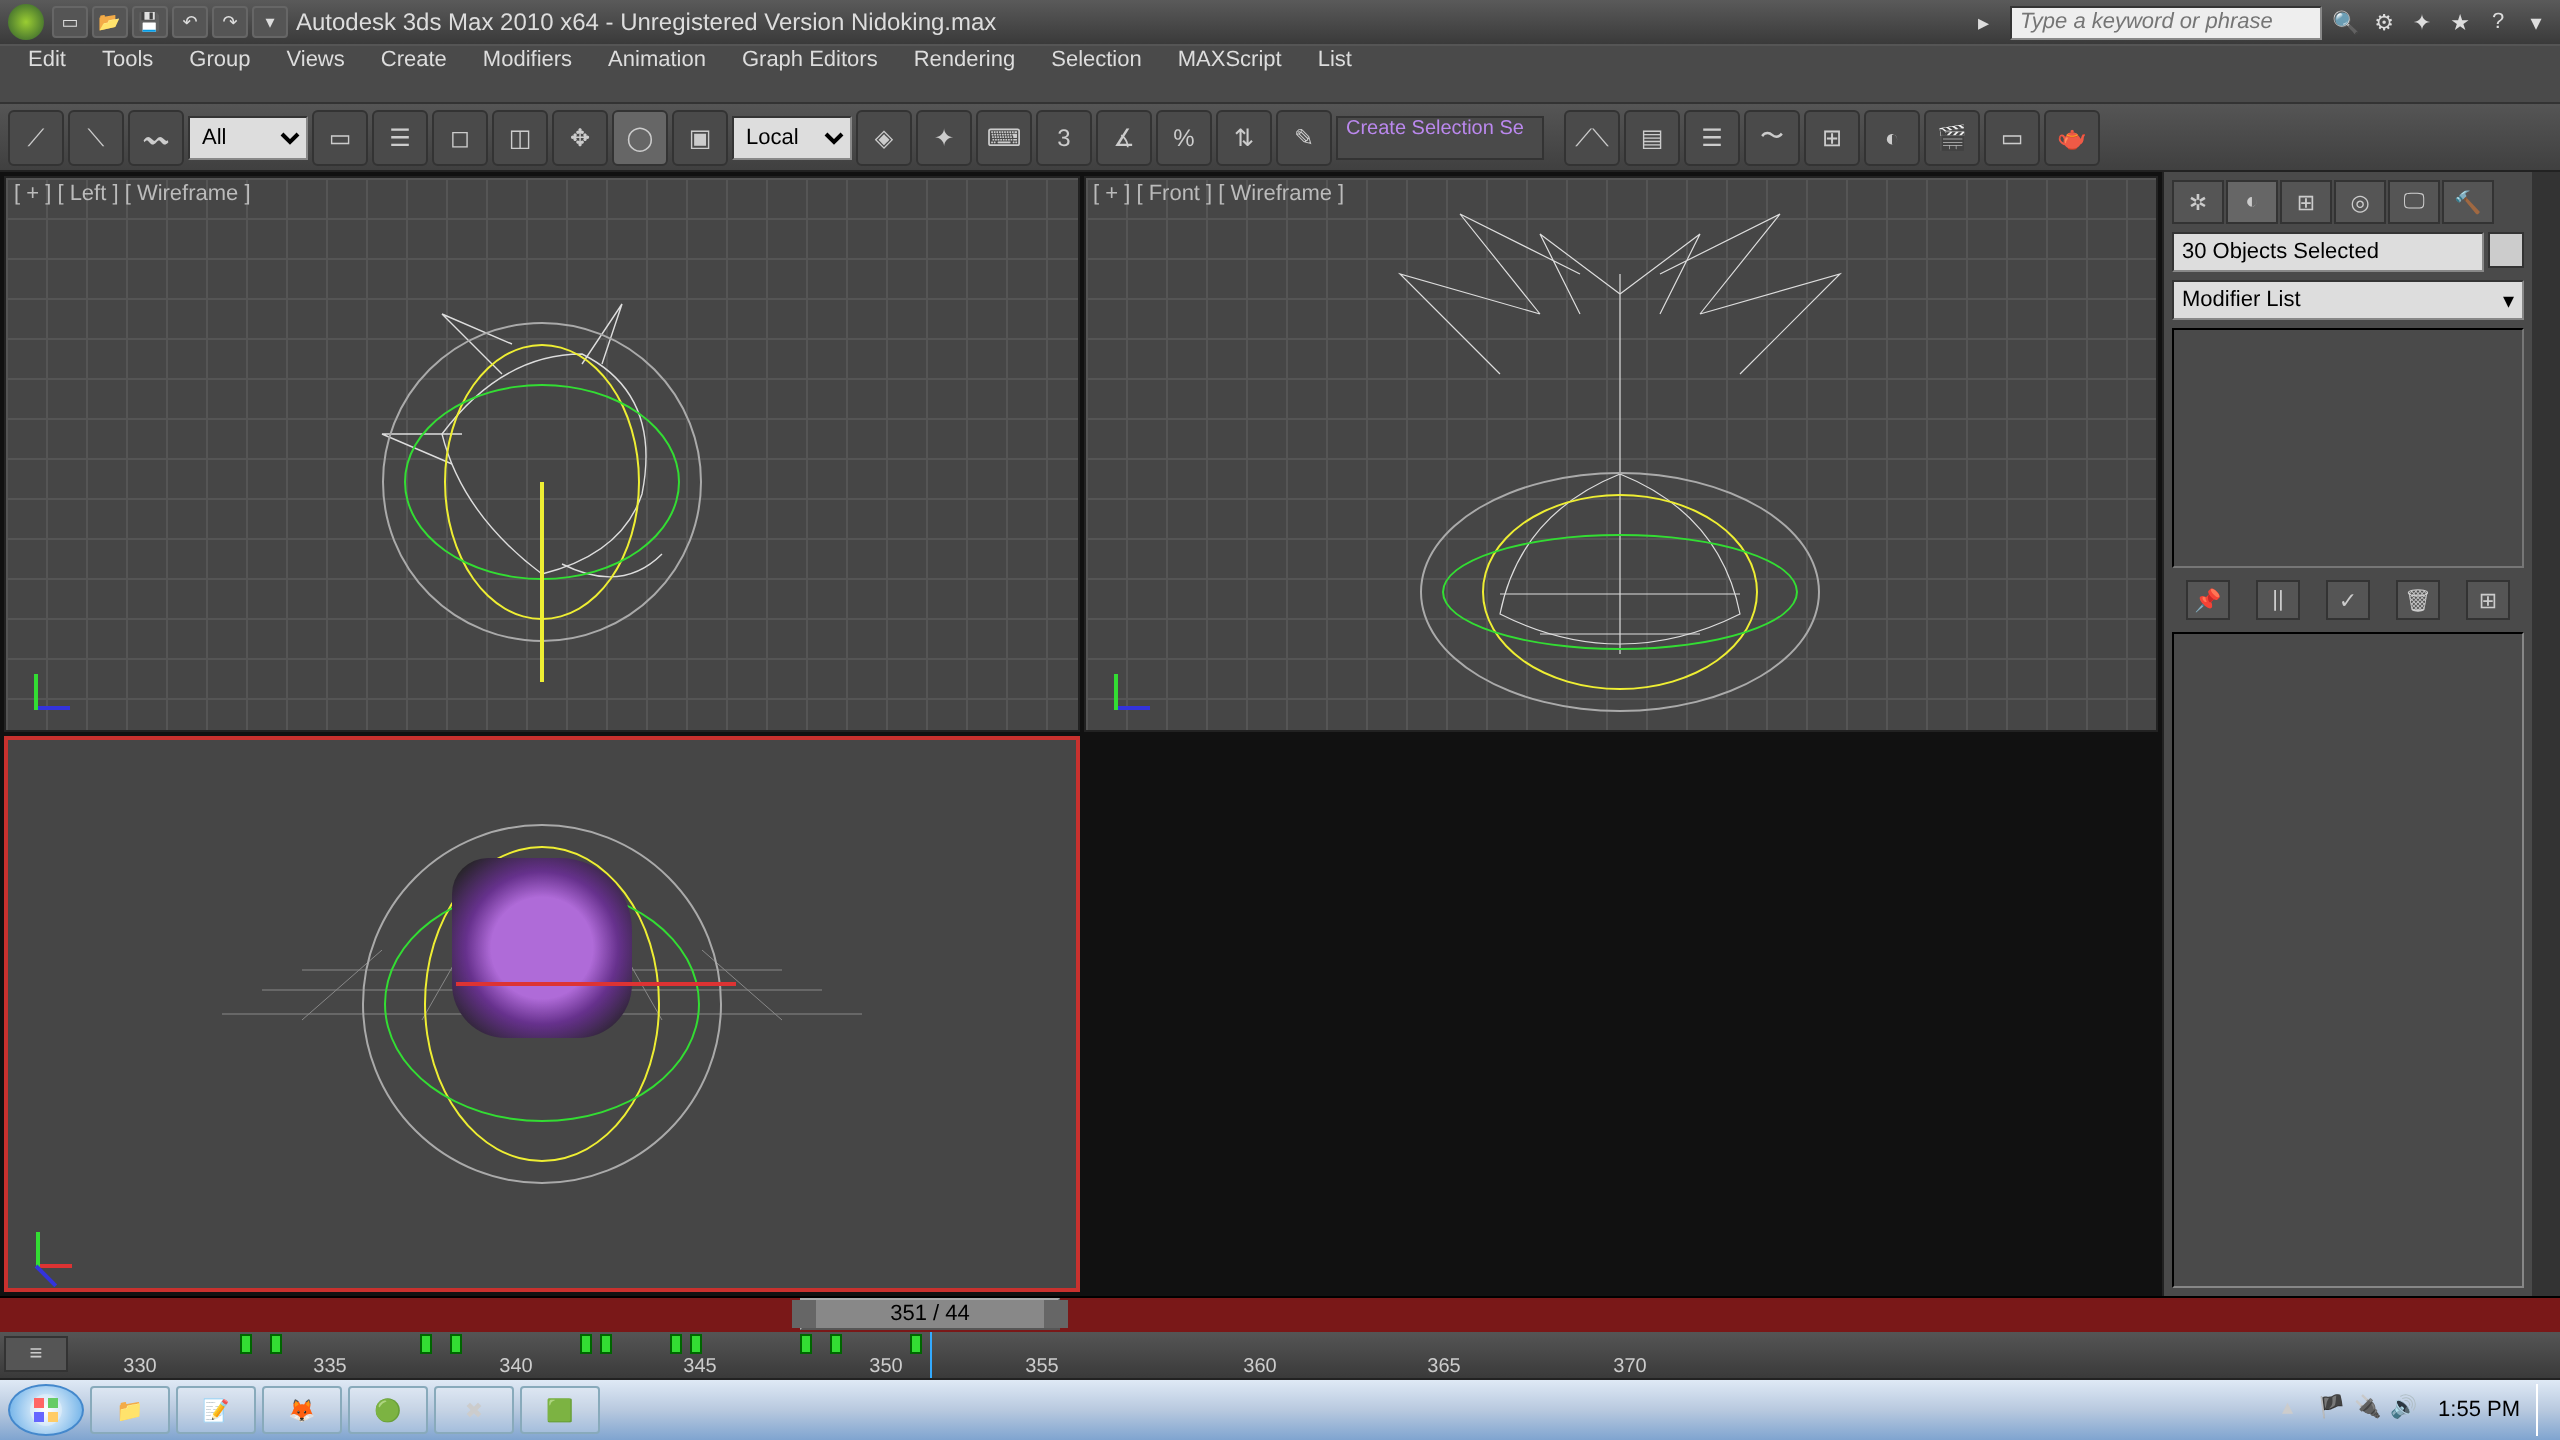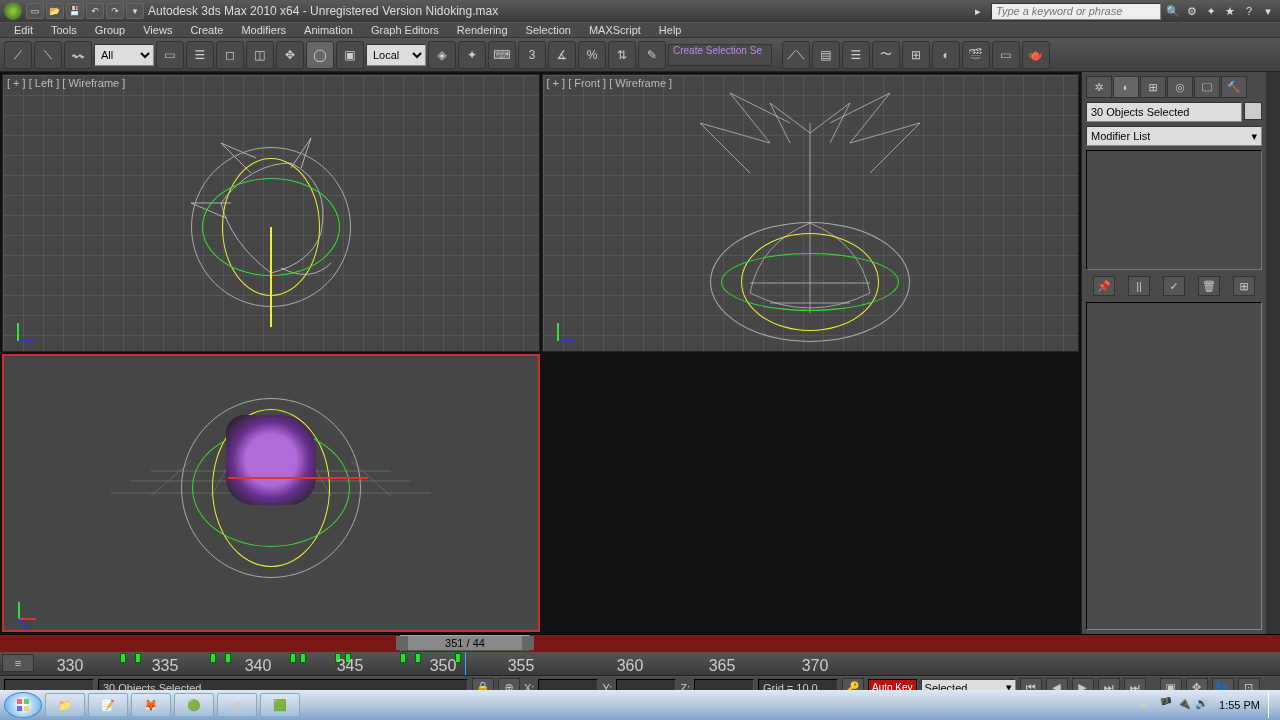--- a/index.html
+++ b/index.html
@@ -4,26 +4,26 @@
 <style>
 * { margin: 0; padding: 0; box-sizing: border-box; font-family: "Segoe UI", Tahoma, sans-serif; font-size: 11px; }
 body { background: #444; color: #ccc; overflow: hidden; width: 1280px; height: 720px; position: relative; }
 
 
 .titlebar { height: 22px; background: linear-gradient(#5a5a5a,#3a3a3a); display: flex; align-items: center; padding: 0 4px; gap: 4px; }
 .app-icon { width: 18px; height: 18px; background: radial-gradient(circle,#9acd32,#2e5a2e); border-radius: 50%; }
 .qat { display: flex; gap: 2px; }
 .qat-btn { width: 18px; height: 16px; background: #555; border: 1px solid #666; border-radius: 2px; display:flex;align-items:center;justify-content:center;font-size:9px;color:#ddd; }
 .titlebar-text { flex: 1; text-align: left; color: #ddd; font-size: 12px; }
-.titlebar-search { width: 170px; height: 17px; background: #eee; border: 1px inset #888; font-style: italic; color: #888; padding: 0 4px; }
+.titlebar-search { width: 156px; height: 17px; background: #eee; border: 1px inset #888; font-style: italic; color: #888; padding: 0 4px; }
 .titlebar-icons { display: flex; gap: 3px; }
 .titlebar-icons .ti { width: 16px; height: 16px; display:flex;align-items:center;justify-content:center;color:#ddd; }
 
 
-.menubar { height: 16px; background: #4a4a4a; display: flex; align-items: flex-start; padding: 0 6px; gap: 2px; border-top:1px solid #555; border-bottom:1px solid #333;}
+.menubar { height: 30px; background: #4a4a4a; display: flex; align-items: flex-start; padding: 0 6px; gap: 2px; border-top:1px solid #555; border-bottom:1px solid #333;}
 .menu-item { padding: 1px 8px; color: #ddd; }
 
 
 .toolbar { height: 34px; background: linear-gradient(#555,#404040); display: flex; align-items: center; padding: 0 4px; gap: 2px; border-bottom:1px solid #222;}
 .tbtn { width: 28px; height: 28px; background: #4a4a4a; border: 1px solid #333; border-radius:3px; display:flex;align-items:center;justify-content:center;font-size:12px;color:#ccc; }
 .tsel { height: 22px; background: #ddd; border: 1px inset #888; color:#000; padding:0 2px; }
 .tsel-dark { height: 22px; background: #4a4a4a; border: 1px solid #333; color:#b8e; padding:0 4px; width:104px; font-size:10px;}
 
 
 .work { display:flex; height: 562px; }
@@ -56,21 +56,21 @@
 .color-strip { width:14px; background:#333; display:flex; flex-direction:column; }
 
 
 .timebar { height:18px; background:#7a1818; position:relative; border-top:1px solid #000;}
 .timehandle { position:absolute; left:400px; top:0; height:16px; width:130px; background:#888; border:1px outset #aaa; display:flex; align-items:center; justify-content:center; color:#000; font-size:10px;}
 .timehandle .arr { position:absolute; width:12px; height:14px; background:#666; top:0;}
 .timehandle .arr.l{left:-5px;} .timehandle .arr.r{right:-5px;}
 
 .ruler { height:24px; background:linear-gradient(#555,#3a3a3a); display:flex; align-items:flex-end; position:relative; border-bottom:1px solid #222;}
 .ruler .key { position:absolute; top:1px; width:6px; height:10px; background:#3d3; border:1px solid #060;}
-.ruler .tick { position:absolute; bottom:0; color:#ccc; font-size:16px; transform:translateX(-50%);}
+.ruler .tick { position:absolute; bottom:0; color:#ccc; font-size:10px; transform:translateX(-50%);}
 .tog { position:absolute; left:2px; top:2px; width:32px;height:18px;background:#555;border:1px solid #333;display:flex;align-items:center;justify-content:center;}
 .cursor-marker { position:absolute; top:0; width:1px; height:100%; background:#3af; }
 
 
 .status1 { height:22px; background:#4a4a4a; display:flex; align-items:center; gap:4px; padding:0 4px; border-top:1px solid #555;}
 .sfield { background:#333; border:1px inset #000; height:17px; color:#ccc; padding:0 4px; display:flex;align-items:center;}
 .coord { width:60px; }
 .sb-btn { width:22px;height:20px;background:#555;border:1px solid #333;display:flex;align-items:center;justify-content:center; }
 .autokey { background:#b11; color:#fff; padding:2px 3px; border:1px solid #000;height:18px;display:flex;align-items:center;font-size:10px; }
 .keymode { background:#ddd;color:#000;border:1px inset #888;height:18px;width:95px;padding:0 3px;display:flex;align-items:center;justify-content:space-between; }
@@ -120,21 +120,21 @@
   <div class="menu-item">Tools</div>
   <div class="menu-item">Group</div>
   <div class="menu-item">Views</div>
   <div class="menu-item">Create</div>
   <div class="menu-item">Modifiers</div>
   <div class="menu-item">Animation</div>
   <div class="menu-item">Graph Editors</div>
   <div class="menu-item">Rendering</div>
   <div class="menu-item">Selection</div>
   <div class="menu-item">MAXScript</div>
-  <div class="menu-item">Help</div>
+  <div class="menu-item">List</div>
 </div>
 
 <div class="toolbar">
   <div class="tbtn">⟋</div>
   <div class="tbtn">⟍</div>
   <div class="tbtn">〰</div>
   <select class="tsel" style="width:60px"><option>All</option></select>
   <div class="tbtn">▭</div>
   <div class="tbtn">☰</div>
   <div class="tbtn">◻</div>

